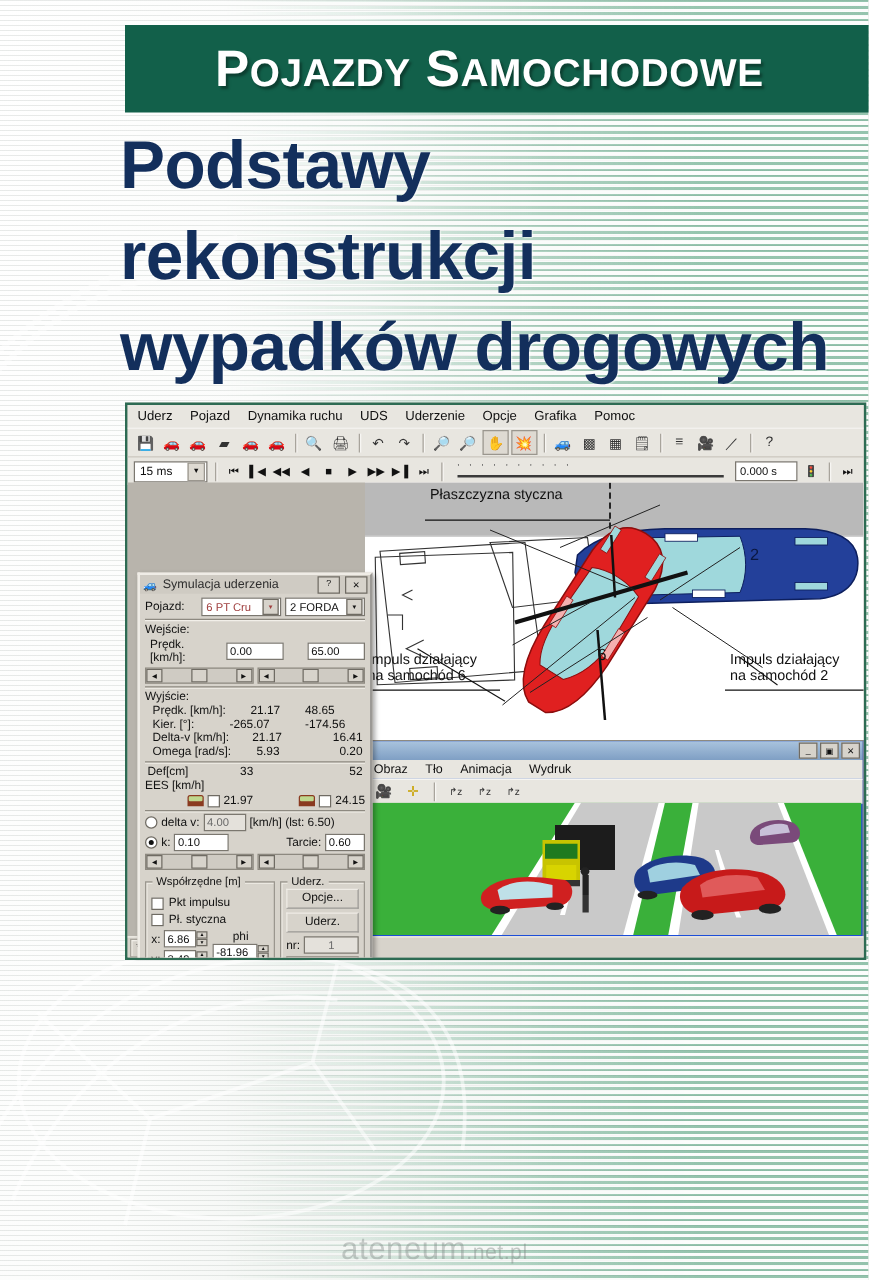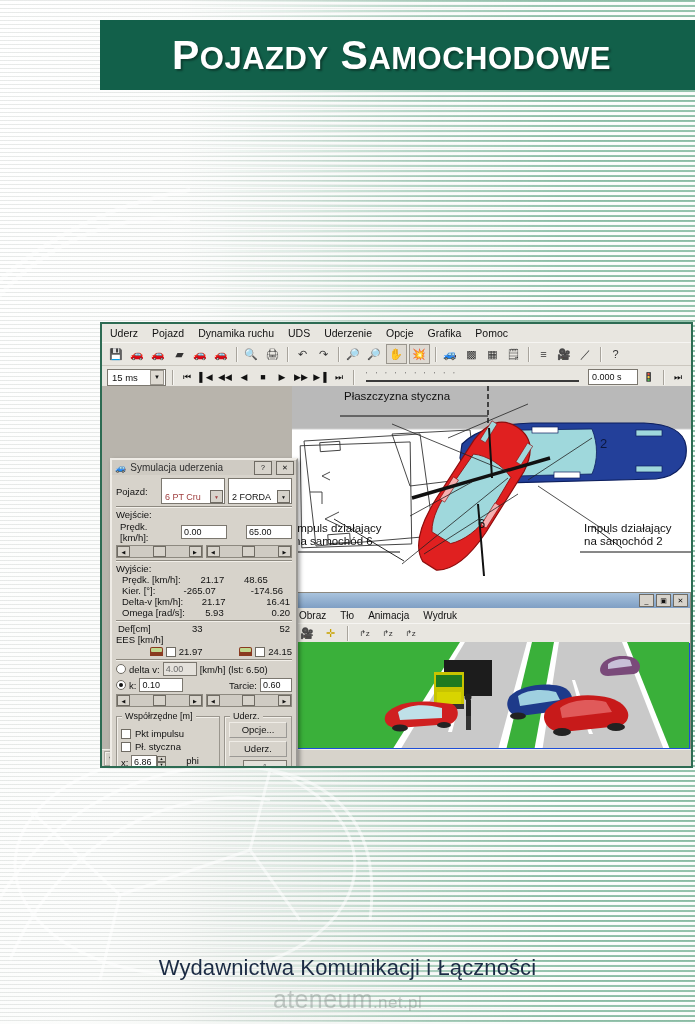--- a/index.html
+++ b/index.html
@@ -115,21 +115,21 @@
      font-size:7px;display:flex;align-items:center;justify-content:center;}
   #dlg .body{padding:3px 4px 4px;}
   .row{display:flex;align-items:center;}
   .cols{display:flex;}
   .hsep{height:1px;background:#8d8980;box-shadow:0 1px 0 #f2efe9;margin:2px 0;}
   .fld{border:1px solid #7b776f;background:#fff;height:12px;font-size:9px;
      display:flex;align-items:center;padding:0 2px;}
   .fld.ro{background:#e4e1db;color:#6a6a6a;}
   .lbl{font-size:9.5px;}
   .sel{border:1px solid #7b776f;background:#fff;height:13px;display:flex;
-     align-items:center;justify-content:space-between;padding:11px 1px 0 3px;font-size:9px;}
+     align-items:center;justify-content:space-between;padding:0 1px 0 3px;font-size:9px;}
   .sel .arw{width:11px;height:11px;background:#d7d3cb;border:1px solid #6f6b63;
      display:flex;align-items:center;justify-content:center;font-size:5px;}
   .scr{height:11px;border:1px solid #8d8980;background:#cfcbc3;display:flex;
      align-items:center;justify-content:space-between;}
   .scr .a{width:11px;height:9px;background:#d7d3cb;border:1px solid #6f6b63;
      font-size:5px;display:flex;align-items:center;justify-content:center;}
   .scr .thumb{width:11px;height:9px;background:#d7d3cb;border:1px solid #6f6b63;}
   .outrow{display:flex;justify-content:space-between;padding:0 2px;font-size:9.5px;}
   .chk{width:8px;height:8px;border:1px solid #6f6b63;background:#fff;display:inline-block;}
   .radio{width:8px;height:8px;border:1px solid #6f6b63;background:#fff;border-radius:50%;
@@ -179,20 +179,25 @@
       </g>
     </svg>
   </div>
 
   <div id="banner">
     <div class="btxt">
       <span>P</span><span class="sm">OJAZDY</span>&nbsp;<span>S</span><span class="sm">AMOCHODOWE</span>
     </div>
   </div>
 
+  <div id="title">
+    <div class="l1">Podstawy</div>
+    <div class="l2">rekonstrukcji</div>
+    <div class="l3">wypadków  drogowych</div>
+  </div>
 
   <div id="app">
 
     <div class="menubar">
       <span>Uderz</span>
       <span>Pojazd</span>
       <span>Dynamika ruchu</span>
       <span>UDS</span>
       <span>Uderzenie</span>
       <span>Opcje</span>
@@ -482,21 +487,21 @@
           <div class="lbl">Wyjście:</div>
 
           <div class="outrow">
             <span style="padding-left:4px">Prędk. [km/h]:</span>
             <span>21.17</span>
             <span style="width:46px;text-align:left">48.65</span>
           </div>
           <div class="outrow">
             <span style="padding-left:4px">Kier. [°]:</span>
             <span>-265.07</span>
-            <span style="width:46px;text-align:center">-174.56</span>
+            <span style="width:46px;text-align:left">-174.56</span>
           </div>
           <div class="outrow">
             <span style="padding-left:4px">Delta-v [km/h]:</span>
             <span>21.17</span>
             <span style="width:46px;text-align:right">16.41</span>
           </div>
           <div class="outrow">
             <span style="padding-left:4px">Omega [rad/s]:</span>
             <span>5.93</span>
             <span style="width:46px;text-align:right">0.20</span>
@@ -638,17 +643,16 @@
 
         </div>
       </div>
     </div>
 
     <div class="statusbar">
       <div class="seg" style="width:180px">** 3D Refresh: 1451.4 ms, 0.7 f</div>
     </div>
   </div>
 
-  <div id="publisher">Wydawnictwa Komunikacji i Łączności</div>
   <div id="watermark">
     <span>ateneum</span><span class="w2">.net.pl</span>
   </div>
 </div>
 
 </body></html>

